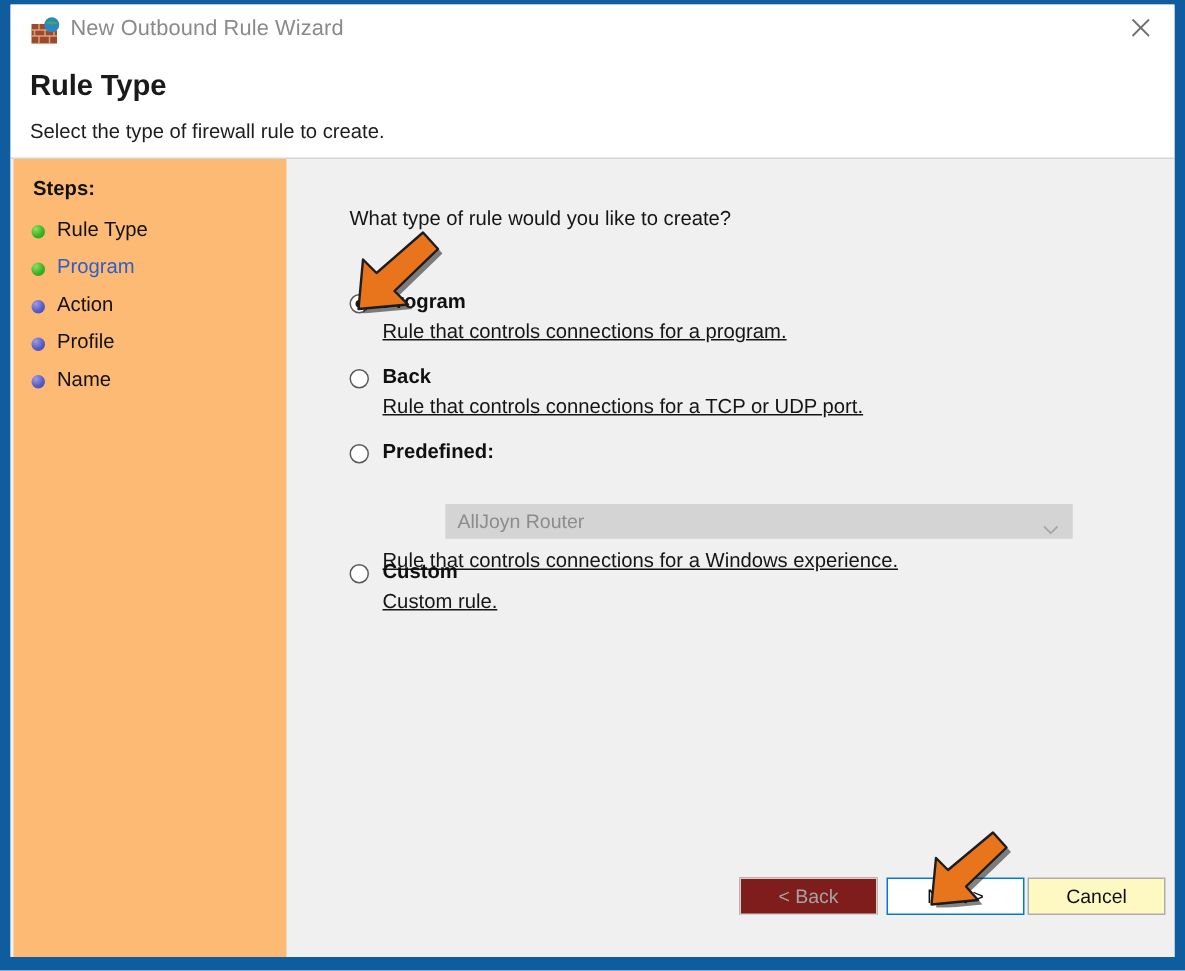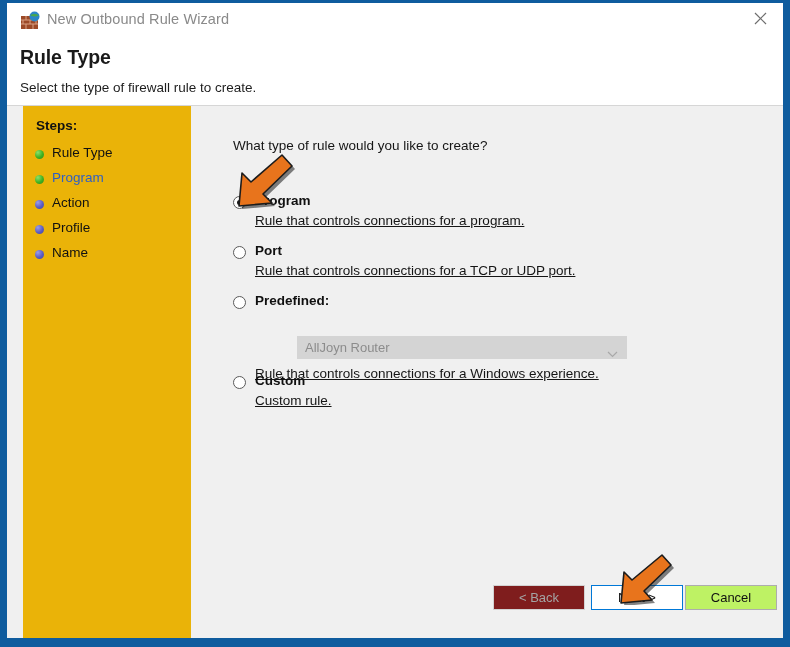--- a/index.html
+++ b/index.html
@@ -106,24 +106,24 @@
     position: absolute;
     left: 0; top: 103px;
     width: 776px;
     height: 532px;
     background: #f0f0f0;
   }
 
   
   #sidebar {
     position: absolute;
-    left: 16px; top: 0;
+    left: 2px; top: 0;
     width: 183px;
     height: 532px;
-    background: #eab308;
+    background: #fdba74;
     border-right: 1px solid #be185d;
     overflow: hidden;
   }
   #steps-label {
     position: absolute;
     left: 13px; top: 12px;
     font-size: 13.5px;
     font-weight: bold;
     color: #111111;
   }
@@ -202,21 +202,21 @@
     font-size: 13.5px;
     color: #151515;
     white-space: nowrap;
     text-decoration: underline;
   }
 
   
   #predef-combo {
     position: absolute;
     left: 64px; top: 40px;
-    width: 330px;
+    width: 418px;
     height: 23px;
     background: #d4d4d4;
     border: 1px solid #d4d4d4;
     box-sizing: border-box;
   }
   #predef-combo-text {
     position: absolute;
     left: 7px; top: 3px;
     font-size: 13px;
     color: #8c8c8c;
@@ -234,21 +234,21 @@
     width: 592px;
     height: 532px;
     pointer-events: none;
   }
   .btn {
     position: absolute;
     top: 479px;
     width: 92px;
     height: 25px;
     box-sizing: border-box;
-    background: #bef264;
+    background: #fef9c3;
     border: 1px solid #adadad;
     font-size: 13px;
     color: #101010;
     display: flex;
     align-items: center;
     justify-content: center;
     pointer-events: auto;
   }
   .btn.disabled { color: #a4a4a4; border-color: #d2d2d2; background: #7f1d1d; }
   .btn.focused {
@@ -405,21 +405,21 @@
         <div class="opt-group" style="top:90px;">
           <span class="radio">
             <span class="dot"></span>
           </span>
           <span class="opt-label">Program</span>
           <span class="opt-desc">Rule that controls connections for a program.</span>
         </div>
 
         <div class="opt-group" style="top:140px;">
           <span class="radio"></span>
-          <span class="opt-label">Port</span>
+          <span class="opt-label">Back</span>
           <span class="opt-desc">Rule that controls connections for a TCP or UDP port.</span>
         </div>
 
         <div class="opt-group" style="top:190px;">
           <span class="radio"></span>
           <span class="opt-label">Predefined:</span>
           <div id="predef-combo">
             <span id="predef-combo-text">AllJoyn Router</span>
             <span id="predef-combo-chevron">
               <svg width="11" height="7" viewBox="0 0 11 7">

